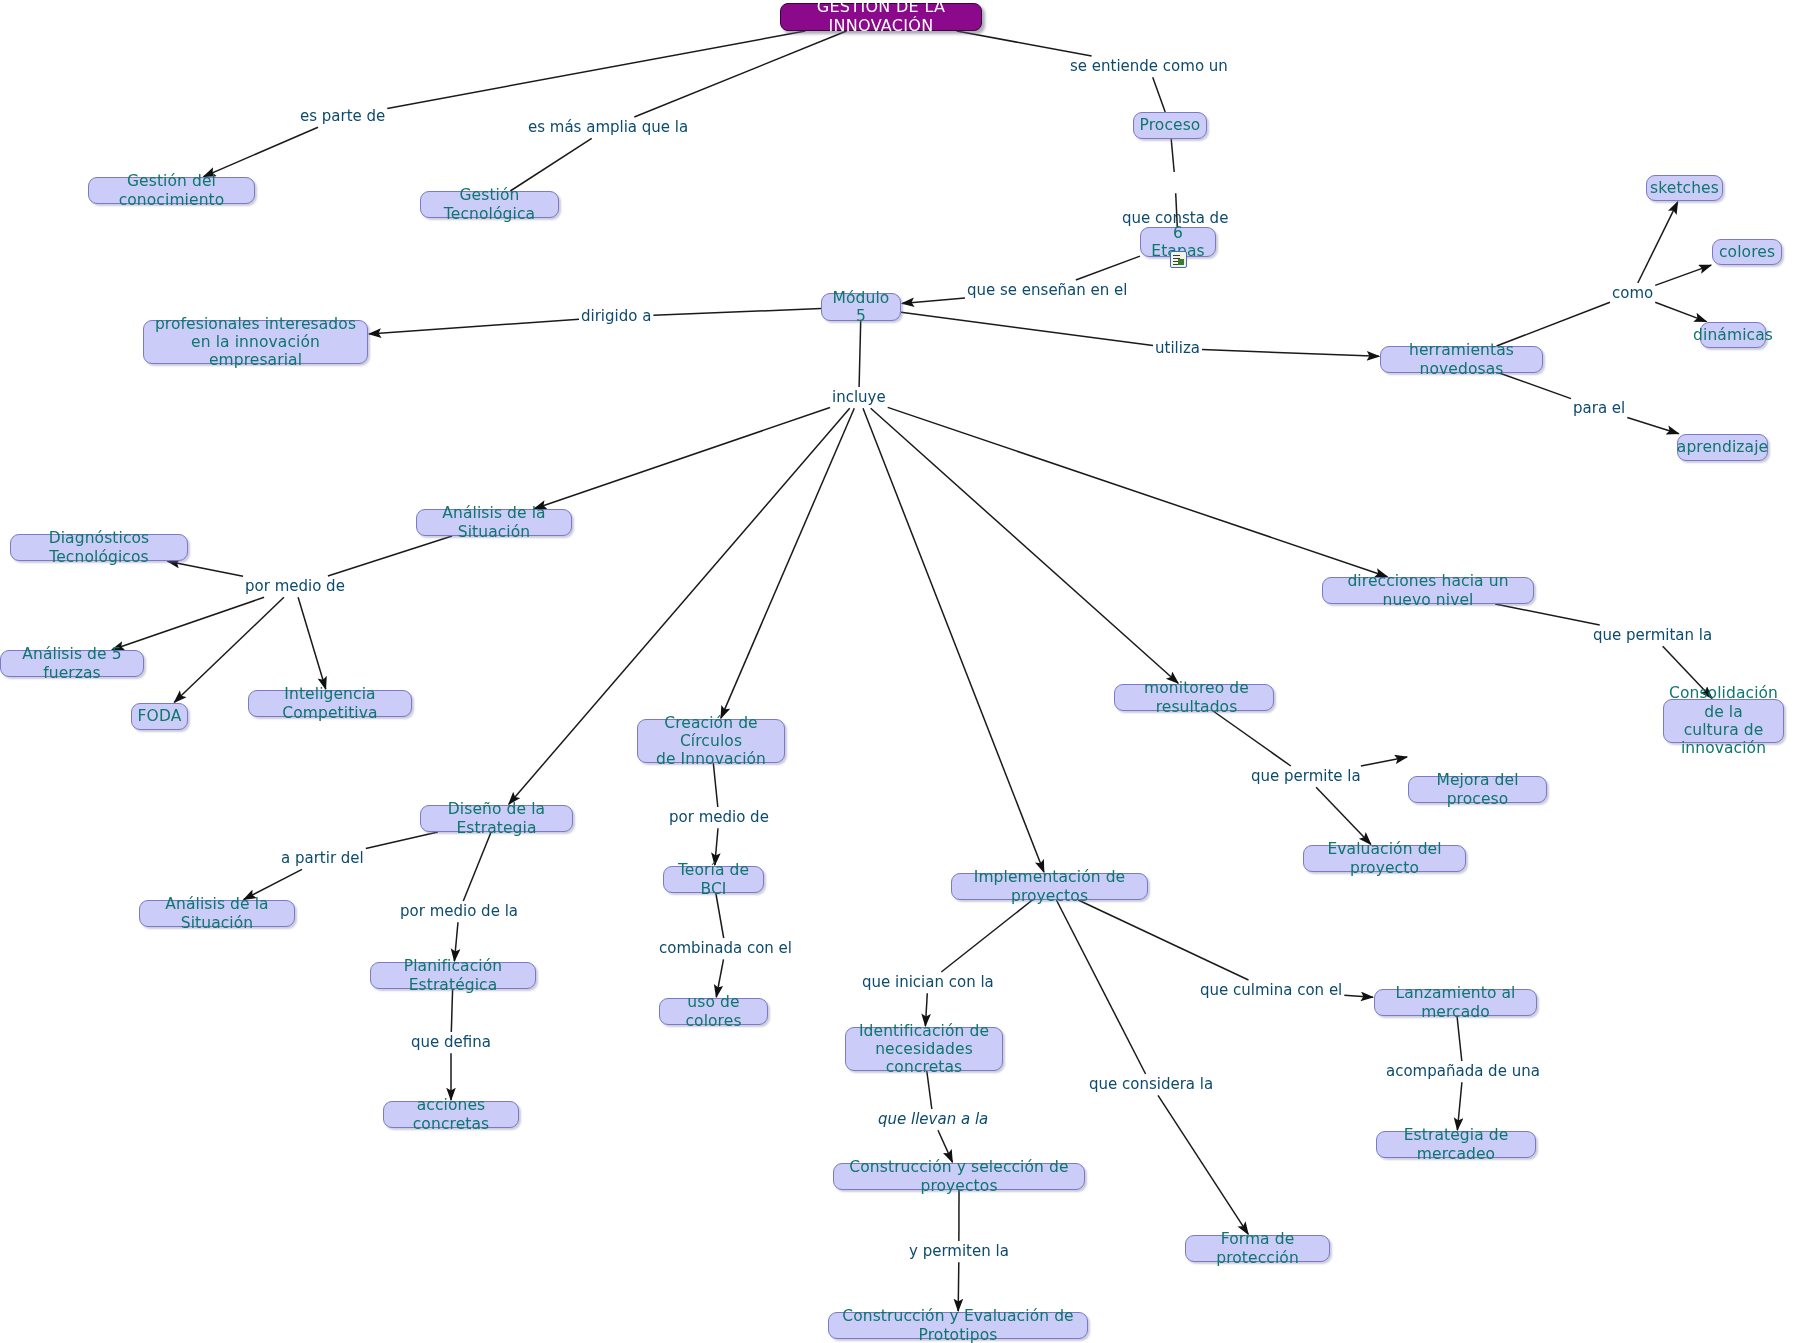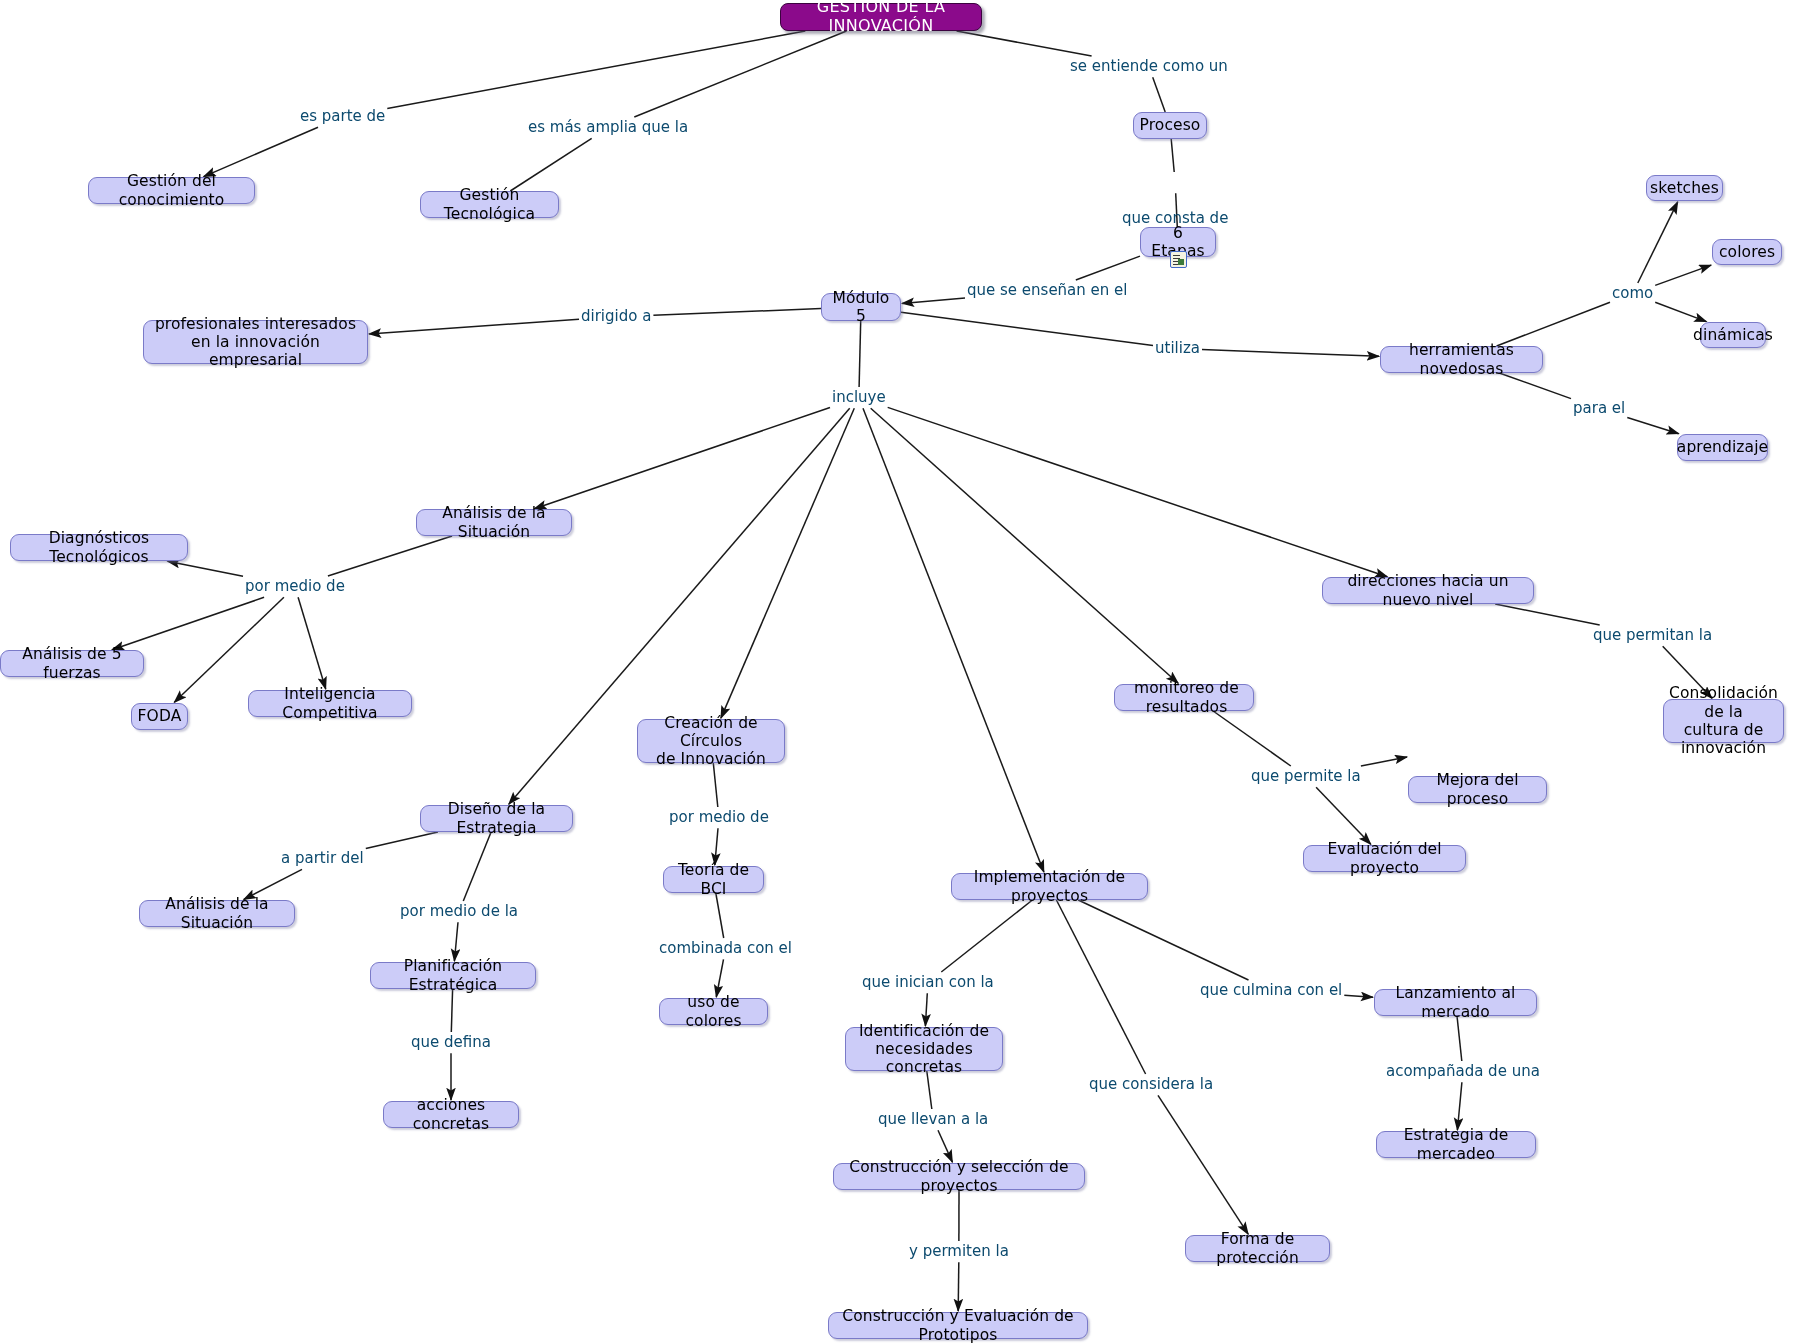--- a/index.html
+++ b/index.html
@@ -25,21 +25,21 @@
     width: 1807px;
     height: 1343px;
     pointer-events: none;
   }
   .node {
     position: absolute;
     box-sizing: border-box;
     background: #ccccf8;
     border: 1.4px solid #7a7ac8;
     border-radius: 9px;
-    color: #000000;
+    color: #0f766e;
     font-size: 15.5px;
     line-height: 1.18;
     text-align: center;
     display: flex;
     align-items: center;
     justify-content: center;
     padding: 3px 9px;
     box-shadow: 2px 2px 2px rgba(120,120,160,0.38);
     white-space: pre-line;
     letter-spacing: 0.1px;
@@ -180,21 +180,21 @@
       <div class="node" style="left: 1700px; top: 322px; width: 66px; height: 26px;">dinámicas</div>
       <div class="node" style="left: 1677px; top: 434px; width: 91px; height: 27px;">aprendizaje</div>
       <div class="node" style="left: 416px; top: 509px; width: 156px; height: 27px;">Análisis de la Situación</div>
       <div class="node" style="left: 10px; top: 534px; width: 178px; height: 27px;">Diagnósticos Tecnológicos</div>
       <div class="node" style="left: 0px; top: 650px; width: 144px; height: 27px;">Análisis de 5 fuerzas</div>
       <div class="node" style="left: 131px; top: 703px; width: 57px; height: 27px;">FODA</div>
       <div class="node" style="left: 248px; top: 690px; width: 164px; height: 27px;">Inteligencia Competitiva</div>
       <div class="node" style="left: 1322px; top: 577px; width: 212px; height: 27px;">direcciones hacia un nuevo nivel</div>
       <div class="node" style="left: 1663px; top: 699px; width: 121px; height: 44px;">Consolidación de la
 cultura de innovación</div>
-      <div class="node" style="left: 1114px; top: 684px; width: 140px; height: 27px; padding-left: 14px;">monitoreo de resultados</div>
+      <div class="node" style="left: 1114px; top: 684px; width: 160px; height: 27px; padding-left: 14px;">monitoreo de resultados</div>
       <div class="node" style="left: 1408px; top: 730px; width: 139px; height: 27px; margin-top: 46px;">Mejora del proceso</div>
       <div class="node" style="left: 1303px; top: 845px; width: 163px; height: 27px;">Evaluación del proyecto</div>
       <div class="node" style="left: 637px; top: 719px; width: 148px; height: 44px;">Creación de Círculos
 de Innovación</div>
       <div class="node" style="left: 663px; top: 866px; width: 101px; height: 27px;">Teoría de BCI</div>
       <div class="node" style="left: 659px; top: 998px; width: 109px; height: 27px;">uso de colores</div>
       <div class="node" style="left: 420px; top: 805px; width: 153px; height: 27px;">Diseño de la Estrategia</div>
       <div class="node" style="left: 139px; top: 900px; width: 156px; height: 27px;">Análisis de la Situación</div>
       <div class="node" style="left: 370px; top: 962px; width: 166px; height: 27px;">Planificación Estratégica</div>
       <div class="node" style="left: 383px; top: 1101px; width: 136px; height: 27px;">acciones concretas</div>
@@ -220,19 +220,19 @@
       <div class="link-label" style="left: 832px; top: 389px;">incluye</div>
       <div class="link-label" style="left: 245px; top: 578px;">por medio de</div>
       <div class="link-label" style="left: 1593px; top: 627px;">que permitan la</div>
       <div class="link-label" style="left: 1251px; top: 768px;">que permite la</div>
       <div class="link-label" style="left: 669px; top: 809px;">por medio de</div>
       <div class="link-label" style="left: 659px; top: 940px;">combinada con el</div>
       <div class="link-label" style="left: 281px; top: 850px;">a partir del</div>
       <div class="link-label" style="left: 400px; top: 903px;">por medio de la</div>
       <div class="link-label" style="left: 411px; top: 1034px;">que defina</div>
       <div class="link-label" style="left: 862px; top: 974px;">que inician con la</div>
-      <div class="link-label" style="left: 878px; top: 1111px;">que llevan a la</div>
+      <div class="link-label" style="left: 878px; top: 1111px; font-style: italic;">que llevan a la</div>
       <div class="link-label" style="left: 909px; top: 1243px;">y permiten la</div>
       <div class="link-label" style="left: 1089px; top: 1076px;">que considera la</div>
       <div class="link-label" style="left: 1200px; top: 982px;">que culmina con el</div>
       <div class="link-label" style="left: 1386px; top: 1063px;">acompañada de una</div>
     </div>
 </div>
 
 </body></html>

